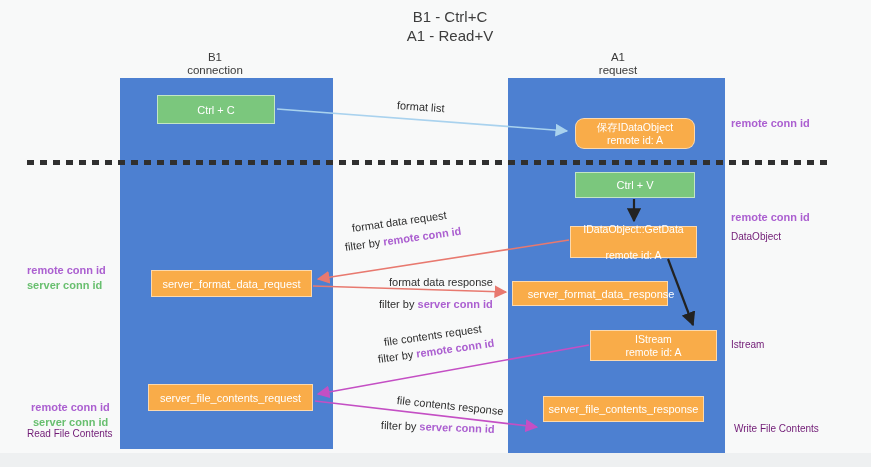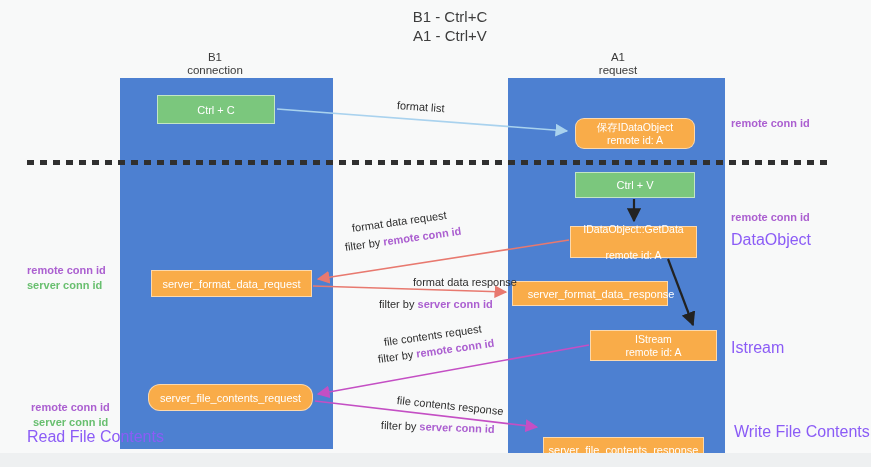--- a/index.html
+++ b/index.html
@@ -10,36 +10,36 @@
   .lane{position:absolute;background:var(--lane_blue,#4d80d1);}
   .lane-header{position:absolute;text-align:center;color:#3a3a3a;font-size:11.5px;line-height:13px;}
   .node{position:absolute;display:flex;flex-direction:column;align-items:center;justify-content:center;
         color:#fff;text-align:center;box-sizing:border-box;border:1px solid rgba(255,255,255,.55);}
   .node.orange{background:var(--box_orange,#f9ac49);}
   .node.green{background:var(--box_green,#7bc77d);font-size:12px;}
   .node .l1{font-size:10.5px;line-height:13px;}
   .node .l2{font-size:10.5px;line-height:13px;}
   .node .single{font-size:11px;}
   .edge-label{position:absolute;font-size:11px;color:#2e2e2e;white-space:nowrap;transform-origin:left center;}
-  .side-label{position:absolute;font-size:16px;color:#8b5cf6;white-space:nowrap;}
+  .side-label{position:absolute;font-size:10px;color:#701a75;white-space:nowrap;}
   .pp{color:var(--purple_text,#ab5fd0);font-weight:700;}
   .gg{color:var(--green_text,#68bf6f);font-weight:700;}
   .bold11{font-size:11px;font-weight:700;}
   #dashed-line{position:absolute;left:27px;top:160px;width:806px;height:5px;
      background:repeating-linear-gradient(90deg,#303030 0 7px,transparent 7px 13px);}
   svg.arrows{position:absolute;left:0;top:0;pointer-events:none;}
 </style>
 </head>
 <body>
 
 <div id="canvas">
 
   <div class="title">
     <div>B1 - Ctrl+C</div>
-    <div>A1 - Ctrl+V</div>
+    <div>A1 - Read+V</div>
   </div>
 
   <div class="lane-header" style="left:160px;top:51px;width:110px;">
     <div>B1</div>
     <div>connection</div>
   </div>
   <div class="lane-header" style="left:563px;top:51px;width:110px;">
     <div>A1</div>
     <div>request</div>
   </div>
@@ -71,25 +71,25 @@
 
   <div class="node orange" style="left:512px;top:281px;width:156px;height:25px;padding-left:22px;">
     <span class="single">server_format_data_response</span>
   </div>
 
   <div class="node orange" style="left:590px;top:330px;width:127px;height:31px;">
     <span class="l1">IStream</span>
     <span class="l2">remote id: A</span>
   </div>
 
-  <div class="node orange" style="left:148px;top:384px;width:165px;height:27px;border-radius:12px;">
+  <div class="node orange" style="left:148px;top:384px;width:165px;height:27px;">
     <span class="single">server_file_contents_request</span>
   </div>
 
-  <div class="node orange" style="left:543px;top:437px;width:161px;height:26px;">
+  <div class="node orange" style="left:543px;top:396px;width:161px;height:26px;">
     <span class="single">server_file_contents_response</span>
   </div>
 
   <svg class="arrows" width="871" height="467" viewBox="0 0 871 467">
     <defs>
       <marker id="m-blue" viewBox="0 0 10 10" refX="9" refY="5" markerWidth="8" markerHeight="8" orient="auto">
         <path d="M0,0 L10,5 L0,10 z" style="fill:var(--arrow_blue,#a9d2ee)"></path>
       </marker>
       <marker id="m-black" viewBox="0 0 10 10" refX="9" refY="5" markerWidth="6.5" markerHeight="6.5" orient="auto">
         <path d="M0,0 L10,5 L0,10 z" style="fill:var(--arrow_black,#222)"></path>
@@ -112,21 +112,21 @@
 
   <div id="dashed-line"></div>
 
   <div class="edge-label" style="left:397px;top:99px;transform:rotate(4deg);">format list</div>
 
   <div class="edge-label" style="left:352px;top:222px;transform:rotate(-8deg);">format data request</div>
   <div class="edge-label" style="left:345px;top:241px;transform:rotate(-8deg);">
     <span>filter by </span><span class="pp">remote conn id</span>
   </div>
 
-  <div class="edge-label" style="left:389px;top:276px;margin-left:24px;">format data response</div>
+  <div class="edge-label" style="left:389px;top:276px;">format data response</div>
   <div class="edge-label" style="left:379px;top:298px;">
     <span>filter by </span><span class="pp">server conn id</span>
   </div>
 
   <div class="edge-label" style="left:384px;top:336px;transform:rotate(-8deg);">file contents request</div>
   <div class="edge-label" style="left:378px;top:353px;transform:rotate(-8deg);">
     <span>filter by </span><span class="pp">remote conn id</span>
   </div>
 
   <div class="edge-label" style="left:397px;top:394px;transform:rotate(6deg);">file contents response</div>

